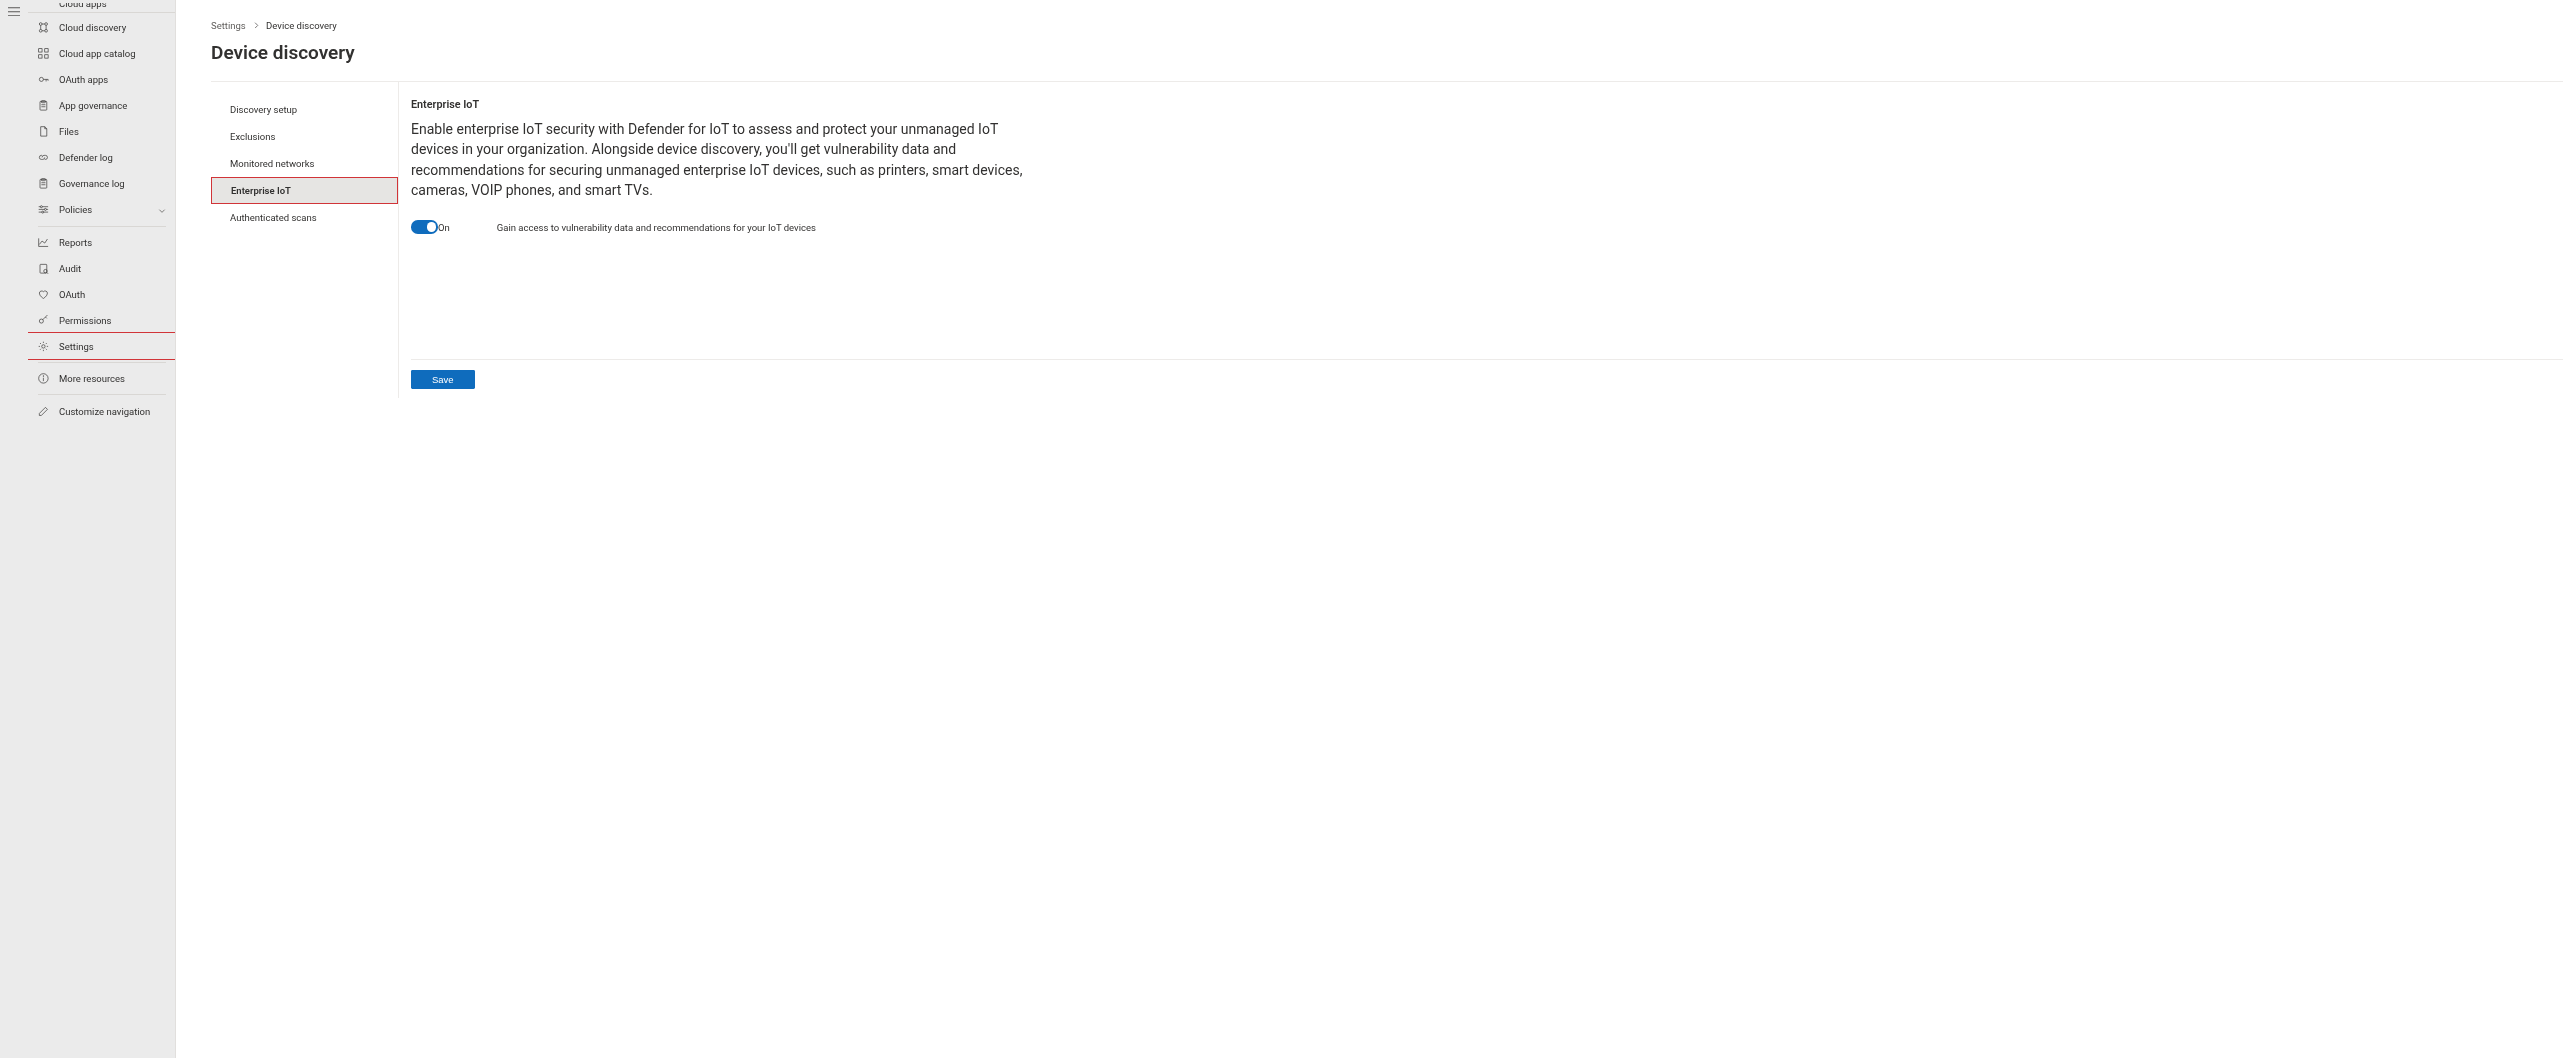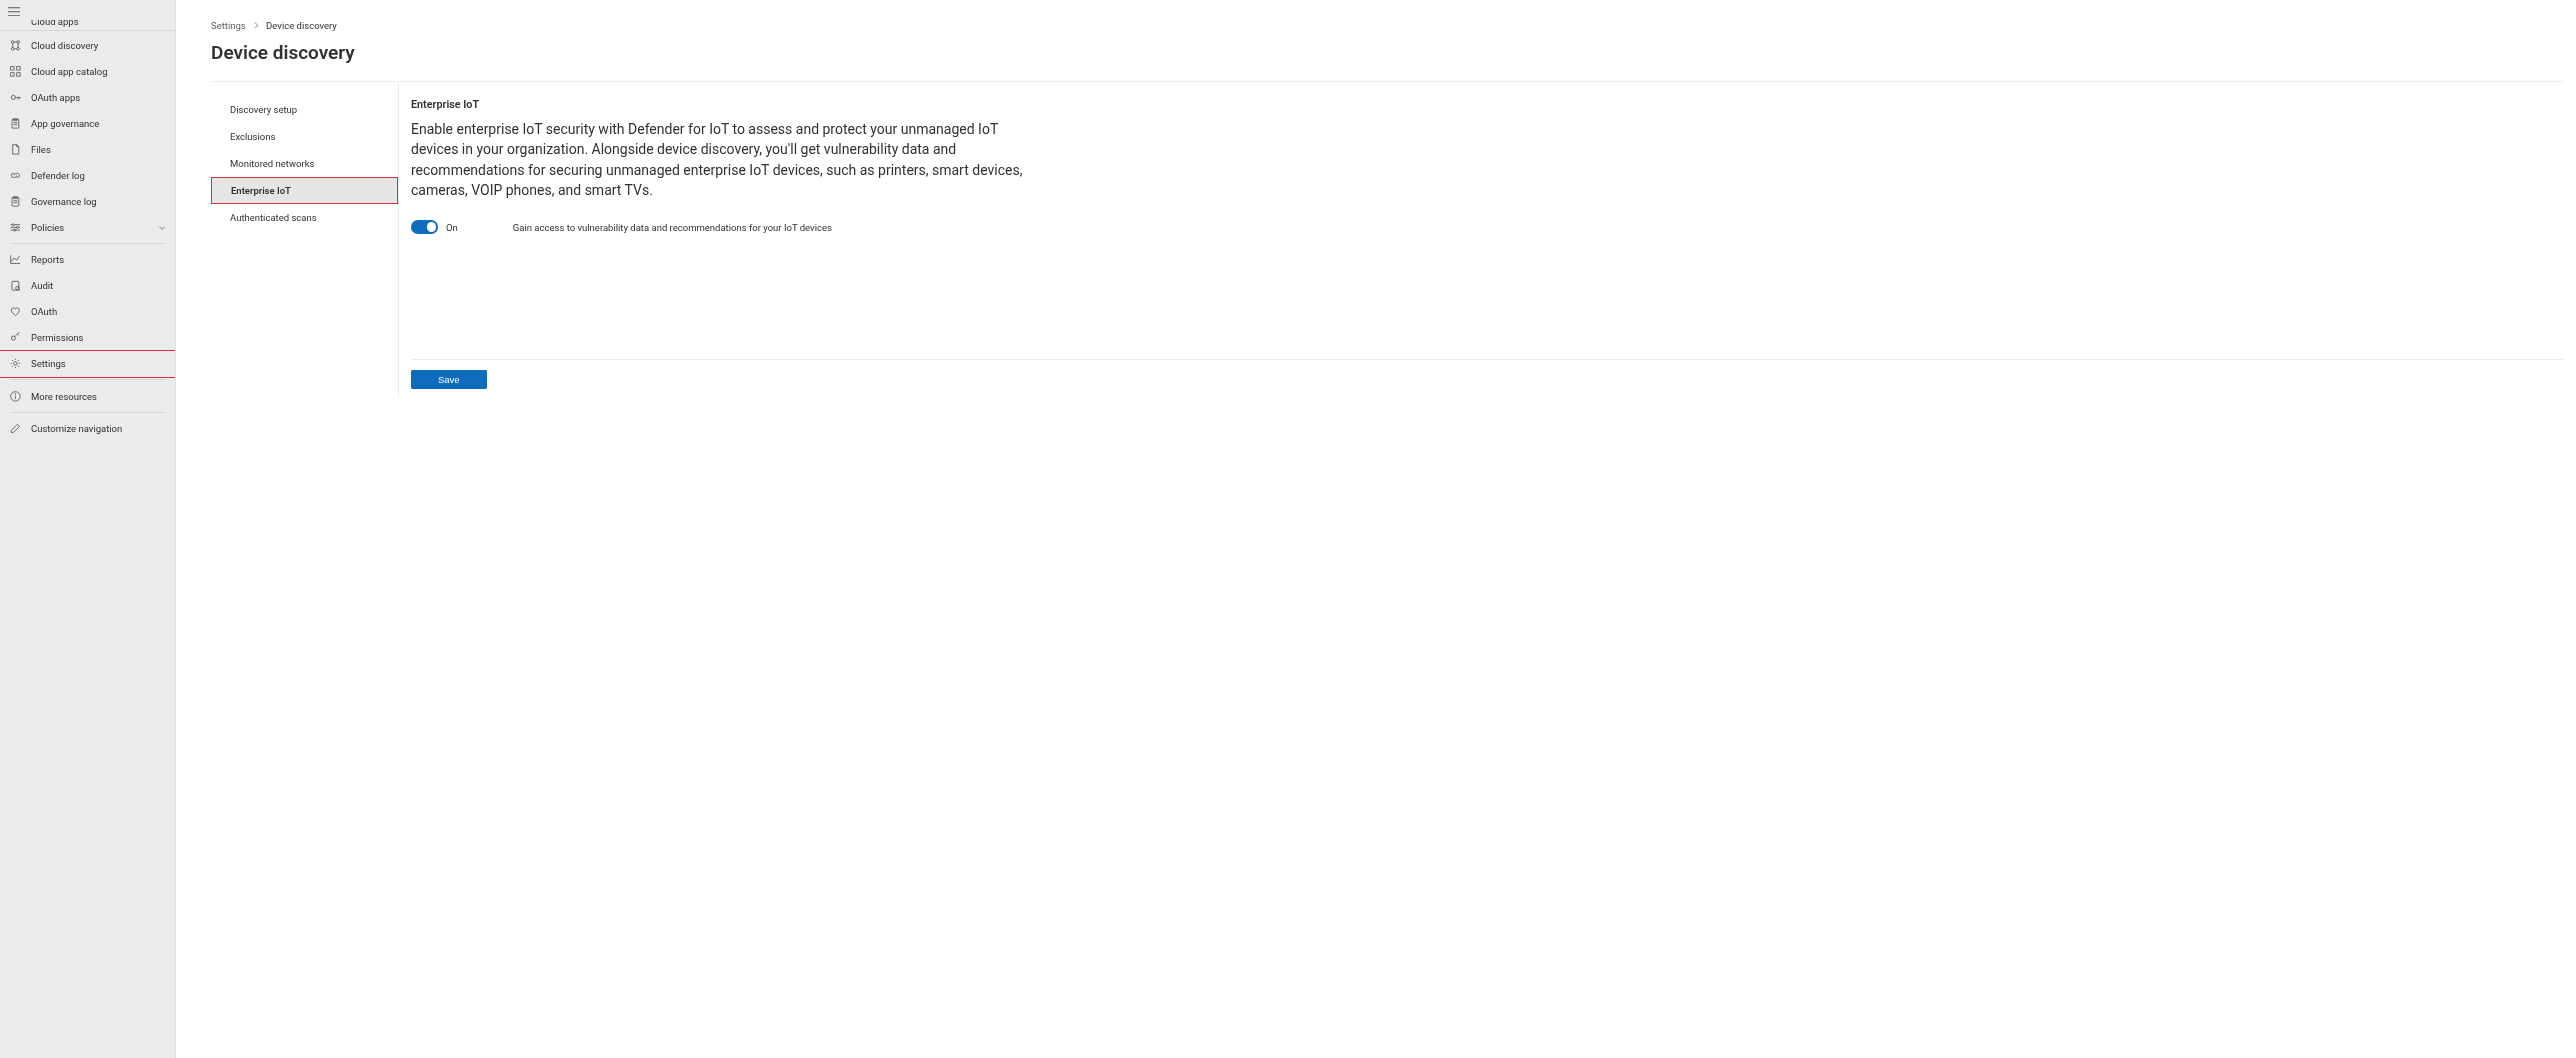--- a/index.html
+++ b/index.html
@@ -15,21 +15,21 @@
     display: flex;
     width: 100%;
     min-height: 100vh;
   }
   
   .sidebar {
     width: 176px;
     background: #ebebeb;
     border-right: 0.7px solid #e1dfdd;
     display: flex;
-    flex-direction: column;
+    flex-direction: row;
     padding-top: 2.7px;
     position: relative;
   }
   .hamburger {
     padding: 4px 8px;
     cursor: pointer;
   }
   .hamburger svg { display:block; }
   .nav {
     flex: 1;
@@ -139,21 +139,20 @@
   .detail .desc {
     font-size: 14px;
     line-height: 1.45;
     color: #323130;
     max-width: 635px;
     margin-bottom: 20px;
   }
   .toggle-row {
     display: flex;
     align-items: center;
-    gap: 8px;
     font-size: 9.5px;
   }
   .toggle {
     width: 27px;
     height: 13.5px;
     border-radius: 6.8px;
     background: #0f6cbd;
     position: relative;
     cursor: pointer;
   }
@@ -173,21 +172,21 @@
   }
   .detail-footer {
     margin-top: auto;
     padding: 9.5px 0 9.5px 0;
     border-top: 0.7px solid #edebe9;
   }
   .btn-primary {
     background: #0f6cbd;
     color: #ffffff;
     border: none;
-    padding: 4px 27px;
+    padding: 4px 21px;
     font-size: 9.5px;
     border-radius: 1.4px;
     cursor: pointer;
   }
 </style>
 </head>
 <body>
 
 <div class="app">
 

